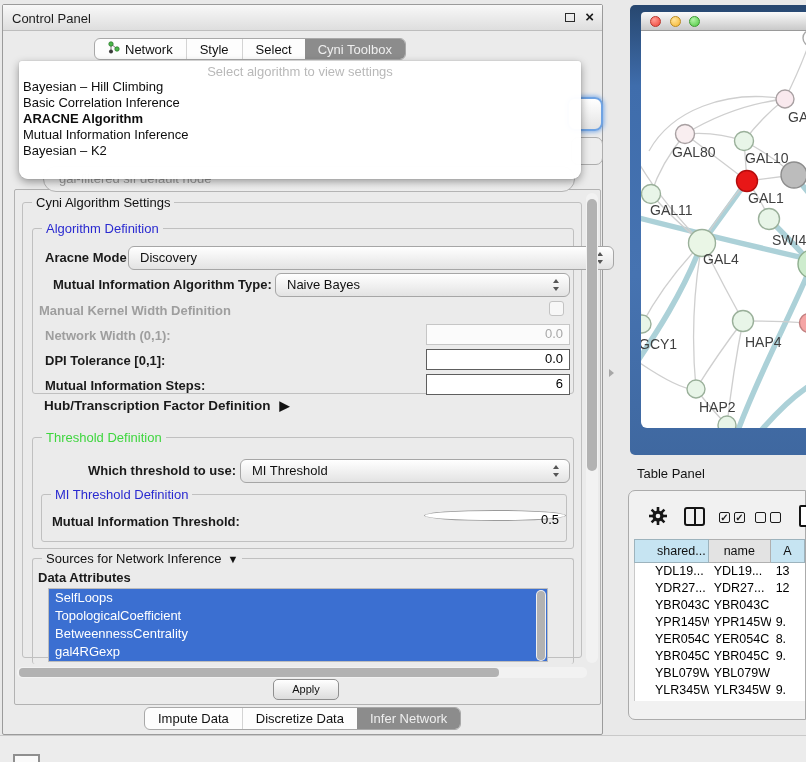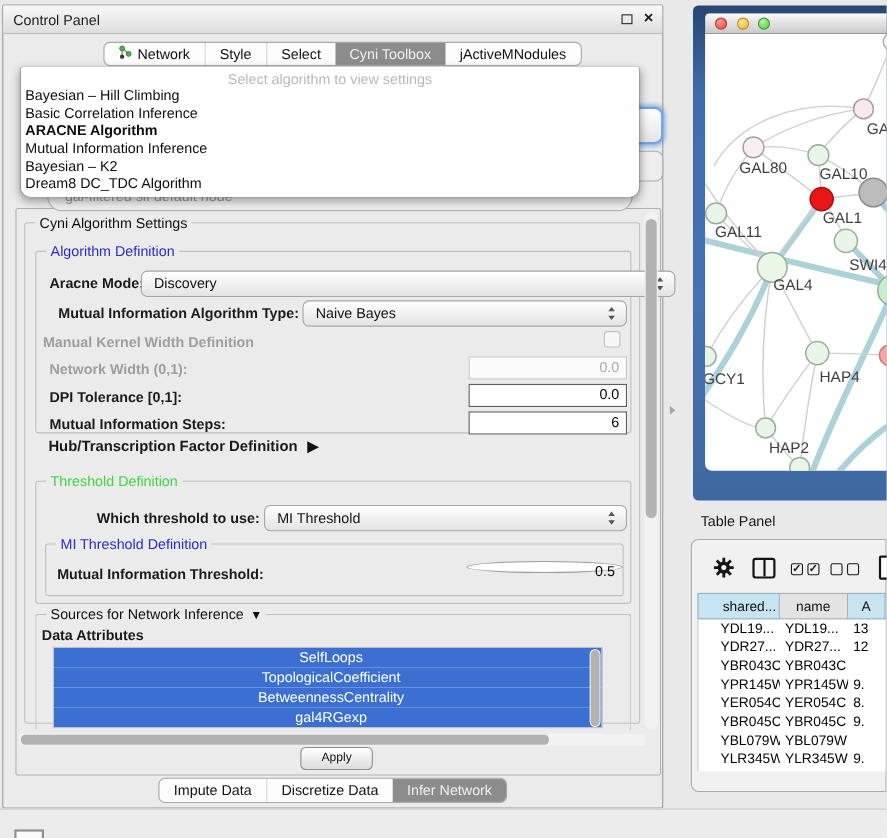--- a/index.html
+++ b/index.html
@@ -101,21 +101,21 @@
   }
   .tfield.disabled { border:1px solid #c6c6c6; background:#fbfbfb; color:#a8a8a8; }
   .tfield.light { border:1px solid #9a9a9a; }
   .checkbox { position:absolute; width:15px; height:15px; border:1px solid #c3c3c3; border-radius:3px; background:#f7f7f7; }
   .tri-right { display:inline-block; margin-left:9px; font-size:13px; color:#111; }
   .tri-down  { display:inline-block; margin-left:6px; font-size:11px; color:#111; }
 
   
   #attr-list { position:absolute; left:33px; top:398px; width:500px; height:74px;
     background:#fff; border:1px solid #bdbdbd; overflow:hidden; }
-  .attr-item { height:18px; background:var(--selection-blue); color:#fff; font-size:13px; line-height:17px; padding-left:6px;text-align:center; }
+  .attr-item { height:18px; background:var(--selection-blue); color:#fff; font-size:13px; line-height:17px; padding-left:6px; }
   .list-vscroll { position:absolute; right:1px; top:1px; width:10px; height:71px; background:#f0f0f0; border-radius:5px; }
   .list-vscroll .thumb { position:absolute; left:1px; top:1px; width:8px; height:69px; background:#b2b2b2; border-radius:4px; }
 
   
   #v-scroll { position:absolute; right:2px; top:3px; width:12px; height:470px; background:#f2f2f2; border-radius:6px; }
   #v-scroll .thumb { position:absolute; left:1px; top:6px; width:10px; height:272px; background:#b2b2b2; border-radius:5px; }
   #h-scroll { position:absolute; left:2px; top:477px; width:570px; height:11px; background:#f2f2f2; border-radius:5px; }
   #h-scroll .thumb { position:absolute; left:2px; top:1px; width:480px; height:9px; background:#b2b2b2; border-radius:4px; }
 
   .apply-btn {
@@ -197,37 +197,33 @@
     </div>
     <div class="tab">
         <span>Style</span>
       </div>
     <div class="tab">
         <span>Select</span>
       </div>
     <div class="tab sel">
         <span>Cyni Toolbox</span>
       </div>
-    <div class="tab">
-        <span>jActiveMNodules</span>
-      </div>
   </div>
 
   <div class="frag-blue"></div>
   <div class="frag-box"></div>
   <div class="frag-combo">gal-filtered sif default node</div>
 
   <div id="algo-popup">
     <div class="popup-placeholder">Select algorithm to view settings</div>
     <div class="popup-item">Bayesian – Hill Climbing</div>
     <div class="popup-item">Basic Correlation Inference</div>
     <div class="popup-item bold">ARACNE Algorithm</div>
     <div class="popup-item">Mutual Information Inference</div>
     <div class="popup-item">Bayesian – K2</div>
-    <div class="popup-item">Dream8 DC_TDC Algorithm</div>
   </div>
 
   <div id="settings">
 
     <div class="grp" style="left:7px; top:12px; width:560px; height:456px;">
       <span class="legend">Cyni Algorithm Settings</span>
     </div>
 
     <div class="grp" style="left:17px; top:38px; width:542px; height:166px;">
       <span class="legend blue">Algorithm Definition</span>

